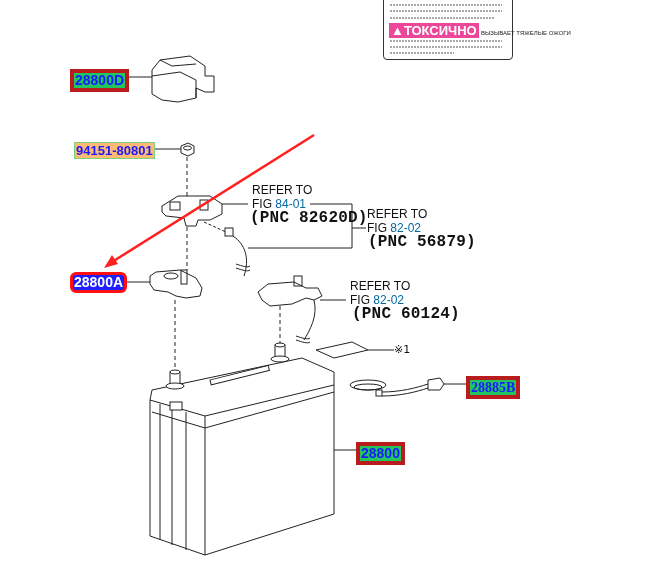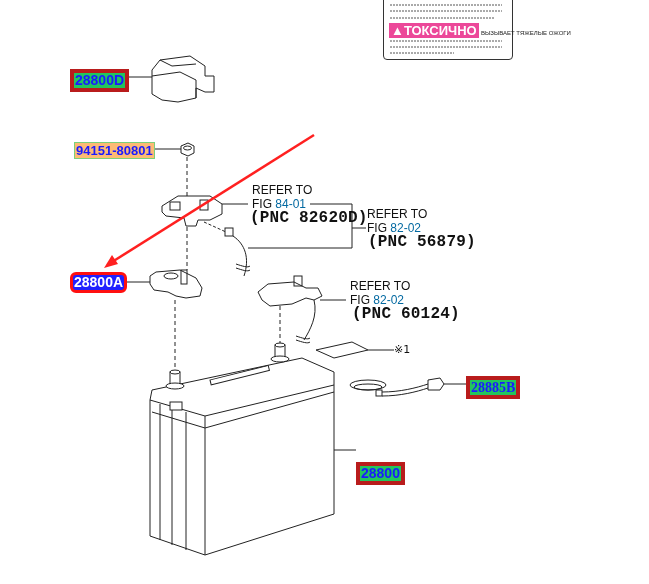--- a/index.html
+++ b/index.html
@@ -130,21 +130,21 @@
     <g>
       <line x1="314" y1="135" x2="112" y2="262" stroke="#ff2020" stroke-width="2.5"></line>
       <polygon points="104,268 112,255 118,264" fill="#ff2020"></polygon>
     </g>
   </svg>
 
   <div class="pn blue" style="left:70px;top:69px;">28800D</div>
   <div class="pn green" style="left:74px;top:142px;font-size:13px;">94151-80801</div>
   <div class="pn red" style="left:70px;top:272px;">28800A</div>
   <div class="pn blue" style="left:466px;top:376px;font-family:Liberation Serif, serif;">28885B</div>
-  <div class="pn blue" style="left:356px;top:462px;">28800</div>
+  <div class="pn blue" style="left:356px;top:442px;">28800</div>
 
   <div class="ref" style="left:252px;top:183px;">
     <div>REFER TO</div>
     <div><span>FIG </span><span class="fig">84-01</span></div>
   </div>
   <div class="pnc" style="left:250px;top:212px;">(PNC 82620D)</div>
 
   <div class="ref" style="left:367px;top:207px;">
     <div>REFER TO</div>
     <div><span>FIG </span><span class="fig">82-02</span></div>

